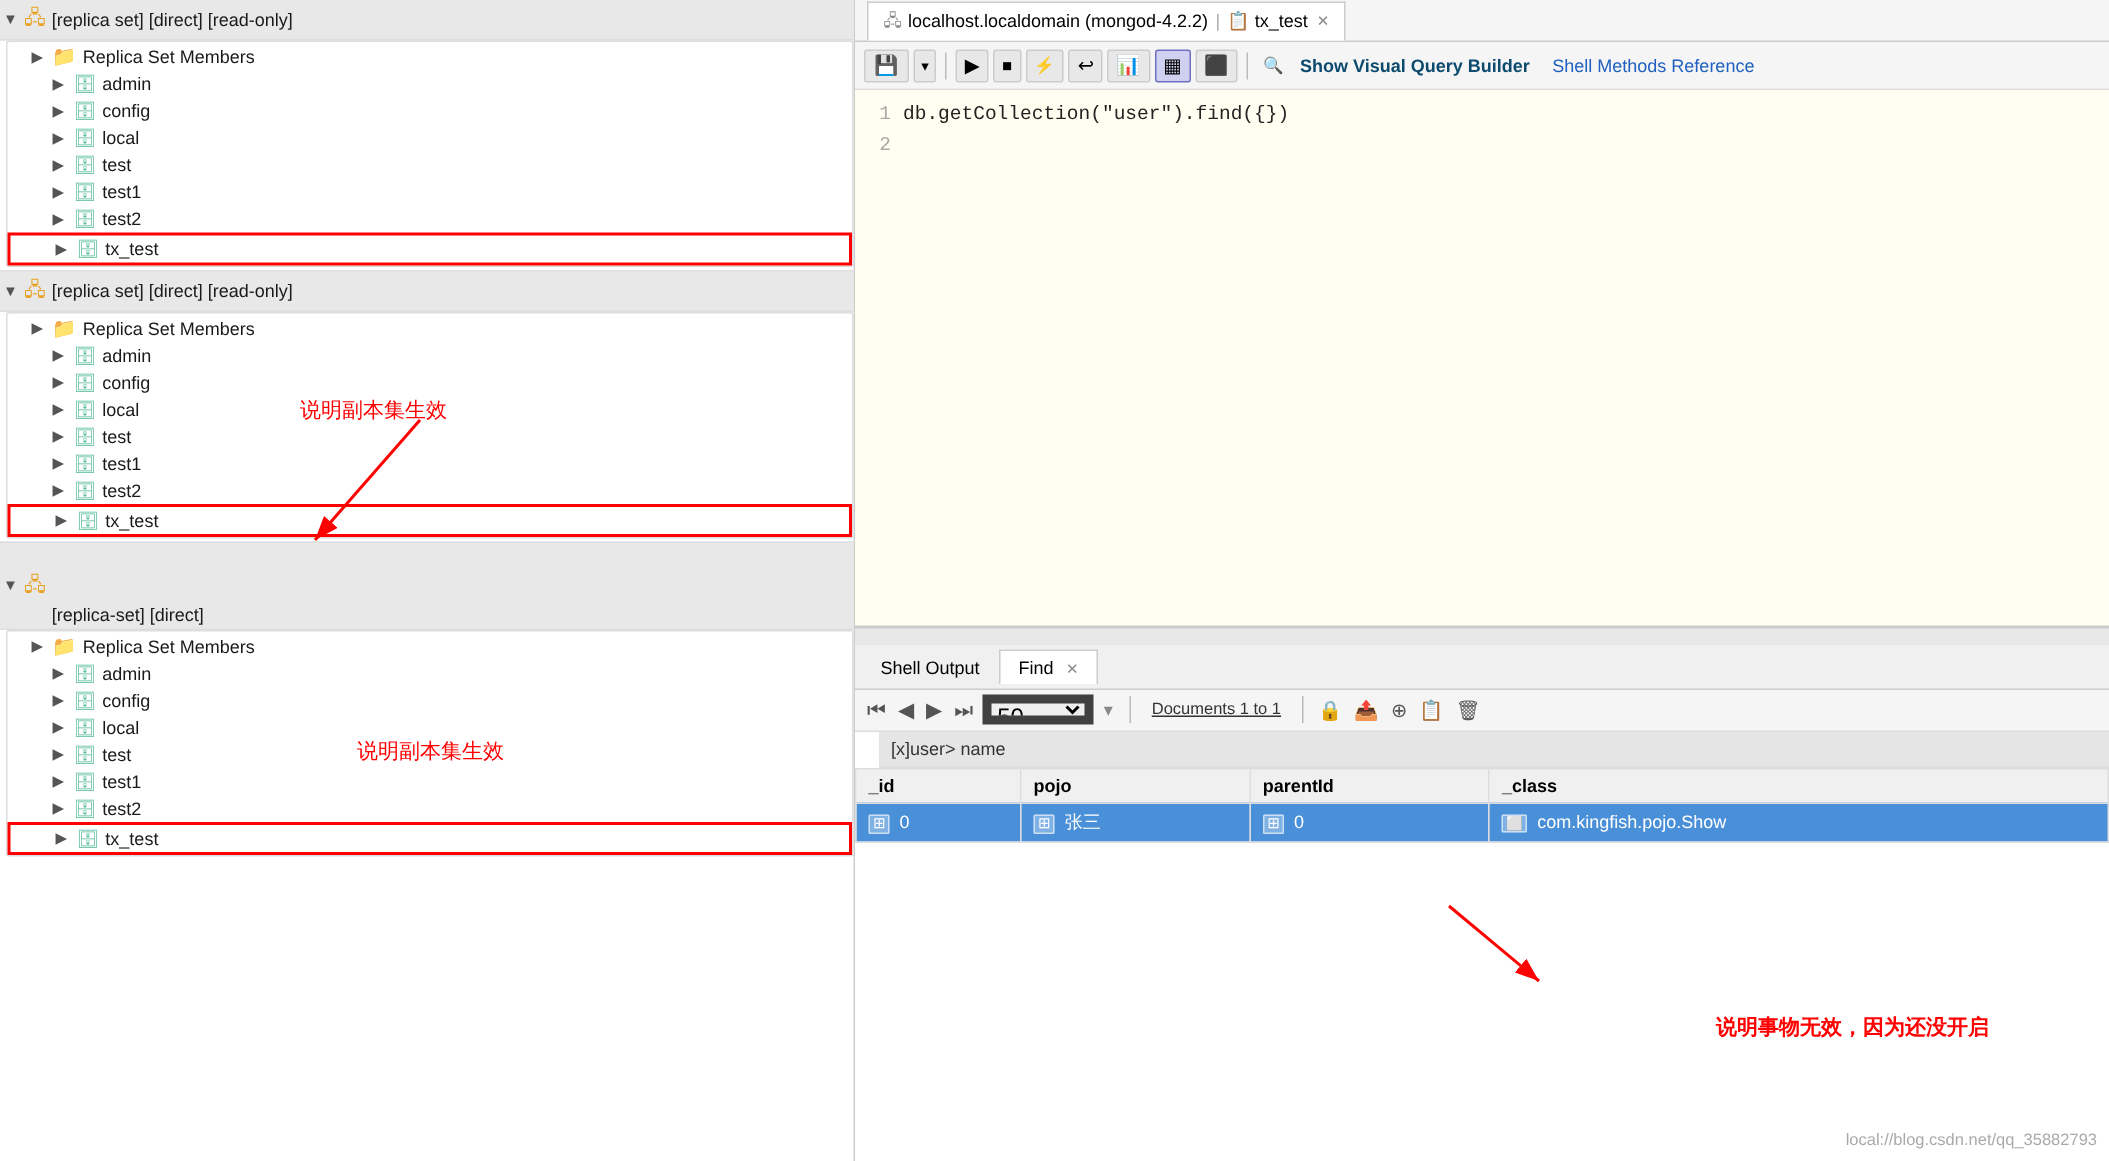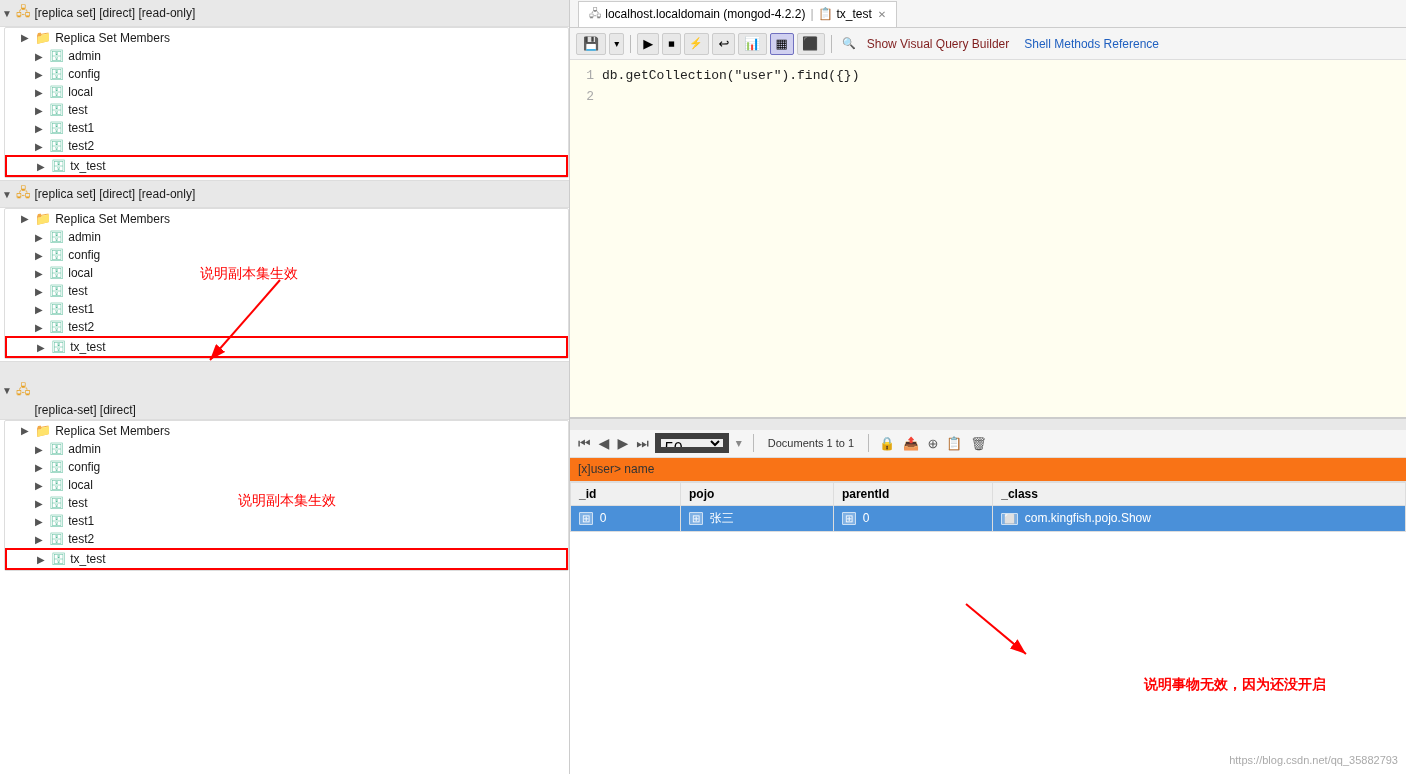--- a/index.html
+++ b/index.html
@@ -24,44 +24,44 @@
 
     
     .tab-bar { display: flex; align-items: center; background: #f5f5f5; border-bottom: 1px solid #ccc; padding: 0 8px; height: 28px; }
     .tab-item { display: flex; align-items: center; background: #fff; border: 1px solid #ccc; border-bottom: none; padding: 3px 10px; margin-right: 2px; font-size: 12px; cursor: pointer; height: 26px; }
     .tab-close { margin-left: 6px; color: #888; font-size: 10px; cursor: pointer; }
 
     
     .toolbar { display: flex; align-items: center; background: #f5f5f5; border-bottom: 1px solid #ddd; padding: 3px 6px; height: 32px; gap: 3px; }
     .toolbar-btn { background: #e8e8e8; border: 1px solid #ccc; padding: 2px 5px; cursor: pointer; font-size: 11px; height: 22px; display: flex; align-items: center; border-radius: 2px; }
     .toolbar-separator { width: 1px; background: #bbb; height: 18px; margin: 0 3px; }
-    .visual-query-link { color: #7f1d1d; font-size: 12px; margin-left: 8px; cursor: pointer; text-decoration: none; }
+    .visual-query-link { color: #0c4a6e; font-size: 12px; margin-left: 8px; cursor: pointer; text-decoration: none; font-weight: bold; }
     .shell-methods-link { color: #2060c0; font-size: 12px; margin-left: 12px; cursor: pointer; text-decoration: none; }
 
     
     .code-editor { flex: 1; background: #fffef0; border-bottom: 1px solid #ccc; font-family: 'Courier New', monospace; font-size: 13px; padding: 6px 4px; overflow: auto; position: relative; max-height: 390px; }
     .code-line { display: flex; gap: 8px; line-height: 1.6; }
     .line-num { color: #aaa; width: 20px; text-align: right; flex-shrink: 0; user-select: none; }
     .line-content { color: #222; }
 
     
     .output-panel { flex: 1; display: flex; flex-direction: column; overflow: hidden; }
 
     .output-tab-bar { display: flex; align-items: center; background: #f0f0f0; border-bottom: 1px solid #ccc; height: 30px; padding: 0 4px; }
     .output-tab { padding: 4px 12px; font-size: 12px; cursor: pointer; border: 1px solid transparent; border-bottom: none; background: transparent; }
     .output-tab.active { background: #fff; border: 1px solid #ccc; border-bottom: none; color: #000; }
     .output-tab .tab-x { margin-left: 5px; color: #888; font-size: 10px; }
 
     .output-toolbar { display: flex; align-items: center; background: #f5f5f5; border-bottom: 1px solid #ddd; padding: 2px 6px; height: 28px; gap: 4px; }
     .nav-btn { background: none; border: none; cursor: pointer; font-size: 14px; color: #555; padding: 0 2px; }
     .page-size-select { width: 74px; height: 20px; font-size: 16px; border: 6px solid #404040; }
-    .doc-count { font-size: 11px; color: #333; margin: 12px 6px; }
+    .doc-count { font-size: 11px; color: #333; margin: 12px 6px; text-decoration: underline; }
     .action-btn { background: none; border: none; cursor: pointer; font-size: 13px; color: #555; padding: 0 2px; }
 
-    .query-bar { background: #f97316; border-bottom: 1px solid #ddd; padding: 3px 8px; font-size: 12px; color: #333; height: 24px; display: flex; align-items: center; }
+    .query-bar { background: #e5e5e5; border-bottom: 1px solid #ddd; padding: 3px 8px; font-size: 12px; color: #333; height: 24px; display: flex; align-items: center; margin-left: 16px; }
 
     
     .results-area { flex: 1; overflow: auto; background: #fff; }
     .results-table { width: 100%; border-collapse: collapse; }
     .results-table th { background: #f0f0f0; border: 1px solid #ddd; padding: 4px 8px; font-size: 12px; font-weight: 600; text-align: left; }
     .results-table td { border: 1px solid #ddd; padding: 4px 8px; font-size: 12px; }
     .results-table tr.selected td { background: #4a90d9; color: #fff; }
     .grid-icon-white { font-size: 10px; color: #fff; background: rgba(255,255,255,0.3); border: 1px solid rgba(255,255,255,0.6); padding: 0 2px; margin-right: 3px; border-radius: 1px; }
 
     .scrollbar-h { height: 12px; background: #e8e8e8; border-top: 1px solid #ccc; }
@@ -269,20 +269,27 @@
       <div class="code-line">
         <span class="line-num">2</span>
         <span class="line-content"></span>
       </div>
     </div>
 
     <div class="scrollbar-h"></div>
 
     <div class="output-panel">
 
+      <div class="output-tab-bar">
+        <div class="output-tab">Shell Output</div>
+        <div class="output-tab active">
+          <span>Find</span>
+          <span class="tab-x">✕</span>
+        </div>
+      </div>
 
       <div class="output-toolbar">
         <button class="nav-btn">⏮</button>
         <button class="nav-btn">◀</button>
         <button class="nav-btn">▶</button>
         <button class="nav-btn">⏭</button>
         <select class="page-size-select">
           <option>50</option>
           <option>25</option>
           <option>100</option>
@@ -339,19 +346,19 @@
             <defs>
               <marker id="arrowhead2" markerWidth="8" markerHeight="6" refX="8" refY="3" orient="auto">
                 <polygon points="0 0, 8 3, 0 6" fill="red"></polygon>
               </marker>
             </defs>
             <line x1="0" y1="0" x2="60" y2="50" stroke="red" stroke-width="2" marker-end="url(#arrowhead2)"></line>
           </svg>
           <div style="color:red; font-size:14px; font-weight:700; white-space:nowrap;">说明事物无效，因为还没开启</div>
         </div>
 
-        <div style="position:absolute; bottom:8px; right:8px; font-size:11px; color:#aaa;">https://blog.csdn.net/qq_35882793</div>
+        <div style="position:absolute; bottom:8px; right:8px; font-size:11px; color:#aaa;">local://blog.csdn.net/qq_35882793</div>
       </div>
     </div>
   </div>
 </div>
 
 <div style="position:fixed; left:238px; top:492px; color:red; font-size:14px; font-weight:500; pointer-events:none; z-index:100;">说明副本集生效</div>
 
 </body></html>

